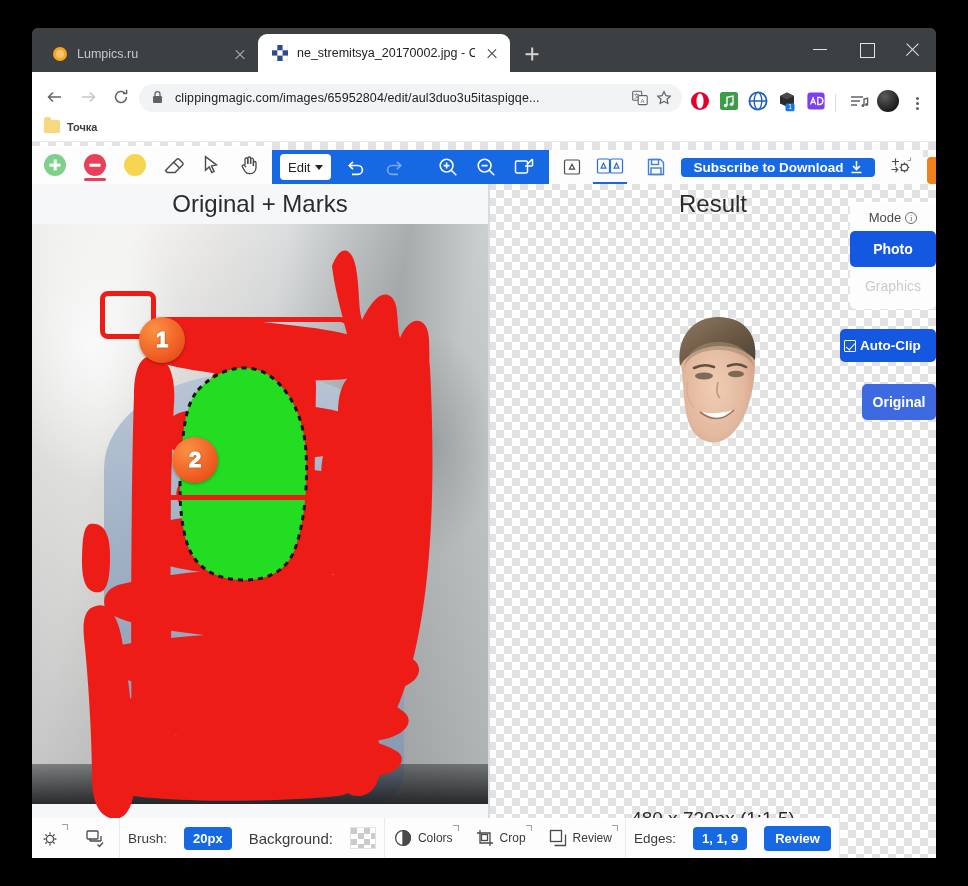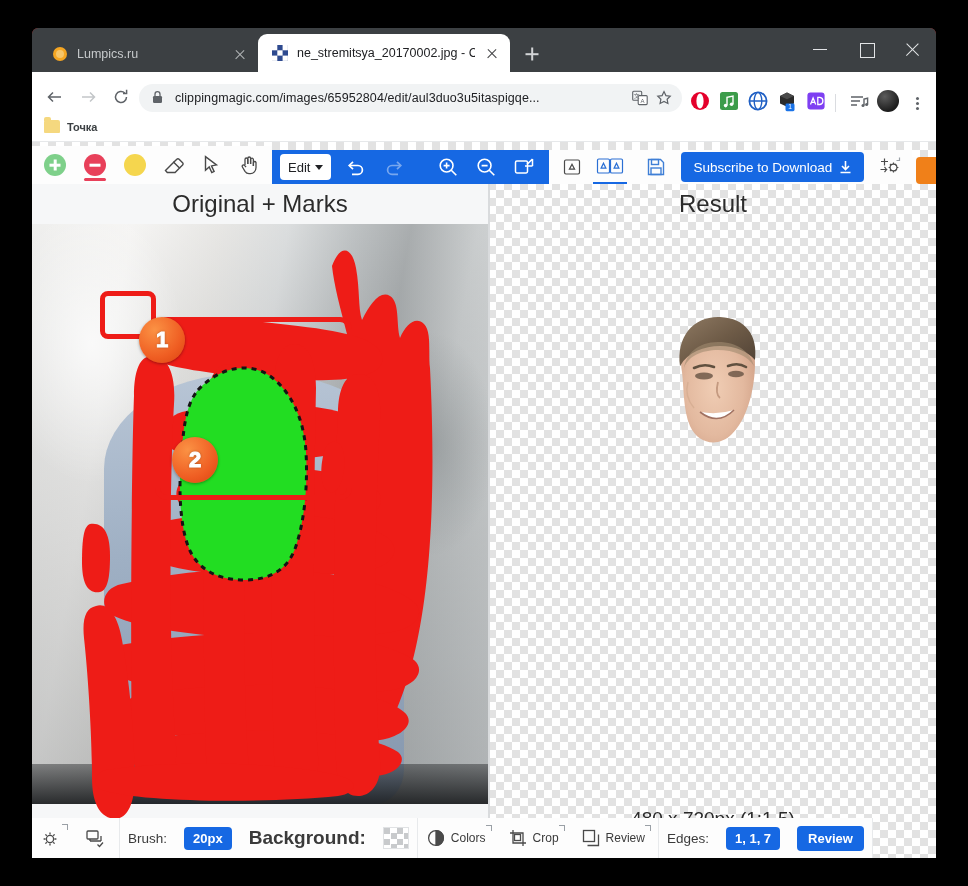--- a/index.html
+++ b/index.html
@@ -258,22 +258,22 @@
     width: 0; height: 0;
     border-left: 4px solid transparent;
     border-right: 4px solid transparent;
     border-top: 5px solid #202124;
   }
 
   #subscribe-btn {
     background: #1668e3;
     color: #fff;
     font-size: 13.5px;
-    font-weight: normal;
-    height: 30px;
+    font-weight: bold;
+    height: 19px;
     border-radius: 4px;
     padding: 0 12px;
     display: flex; align-items: center; gap: 7px;
     margin: 0 6px;
     white-space: nowrap;
   }
   #help-btn {
     background: #f08019; color:#fff;
     width: 27px; height: 27px; border-radius: 4px;
     display:flex; align-items:center; justify-content:center;
@@ -877,20 +877,41 @@
           <path d="M34 60 q10 -5 20 -1" stroke="#60503f" stroke-width="2.6" fill="none" stroke-linecap="round"></path>
           <path d="M68 58 q10 -4 18 1" stroke="#60503f" stroke-width="2.6" fill="none" stroke-linecap="round"></path>
           <path d="M40 104 q18 14 34 -2 q-16 5 -34 2Z" fill="#ffffff"></path>
           <path d="M40 104 q18 14 34 -2" stroke="#a07161" stroke-width="1.6" fill="none"></path>
           <path d="M58 74 q-3 12 2 16" stroke="#c49a80" stroke-width="1.8" fill="none"></path>
           <path d="M28 74 q-4 14 6 26" stroke="#cfa68b" stroke-width="1.4" fill="none" opacity=".6"></path>
         </svg>
 
         <div id="result-size-label">480 x 720px (1:1.5)</div>
 
+        <div id="mode-panel">
+          <div id="mode-card">
+            <div id="mode-label">
+              <span>Mode</span>
+              <span class="info-circle">i</span>
+            </div>
+            <div id="mode-photo">
+              <span>Photo</span>
+            </div>
+            <div id="mode-graphics">
+              <span>Graphics</span>
+            </div>
+          </div>
+          <div id="autoclip-btn">
+            <span class="checkbox-glyph"></span>
+            <span>Auto-Clip</span>
+          </div>
+          <div id="original-btn">
+            <span>Original</span>
+          </div>
+        </div>
       </div>
     </div>
 
     <div id="highlight-box-1"></div>
     <div class="callout" id="callout-1">
       <span>1</span>
     </div>
     <div class="callout" id="callout-2">
       <span>2</span>
     </div>
@@ -909,21 +930,21 @@
             <rect x="3" y="4" width="11" height="8" rx="1"></rect>
             <path d="M6 14h11M6 14v-2M17 14v-5"></path>
             <path d="M13.5 17.5l2 2 3.5-4"></path>
           </svg>
         </div>
       </div>
 
       <div class="bb-group">
         <span style="font-size:13.5px;color:#3b3b3b;">Brush:</span>
         <span class="blue-pill">20px</span>
-        <span style="font-size:19px;color:#3b3b3b;font-weight:bold;">Background:</span>
+        <span style="font-size:15px;color:#3b3b3b;">Background:</span>
         <span id="bg-swatch"></span>
       </div>
 
       <div class="bb-group">
         <div class="bb-item">
           <svg width="20" height="20" viewBox="0 0 20 20" fill="none" stroke="#4a4a4a" stroke-width="1.3">
             <circle cx="10" cy="10" r="7.4"></circle>
             <path d="M10 2.6a7.4 7.4 0 0 1 0 14.8z" fill="#4a4a4a"></path>
           </svg>
           <span>Colors</span>
@@ -943,21 +964,21 @@
             <rect x="2.5" y="2.5" width="11" height="11"></rect>
             <path d="M6.5 17.5h11v-11"></path>
           </svg>
           <span>Review</span>
           <span class="corner-tick"></span>
         </div>
       </div>
 
       <div class="bb-group">
         <span style="font-size:13.5px;color:#3b3b3b;">Edges:</span>
-        <span class="blue-pill">1, 1, 7</span>
+        <span class="blue-pill">1, 1, 9</span>
         <span class="blue-pill" style="padding:5px 11px;">Review</span>
       </div>
 
       <div class="bb-spacer"></div>
     </div>
 
   </div>
 </div>
 
 </body></html>

